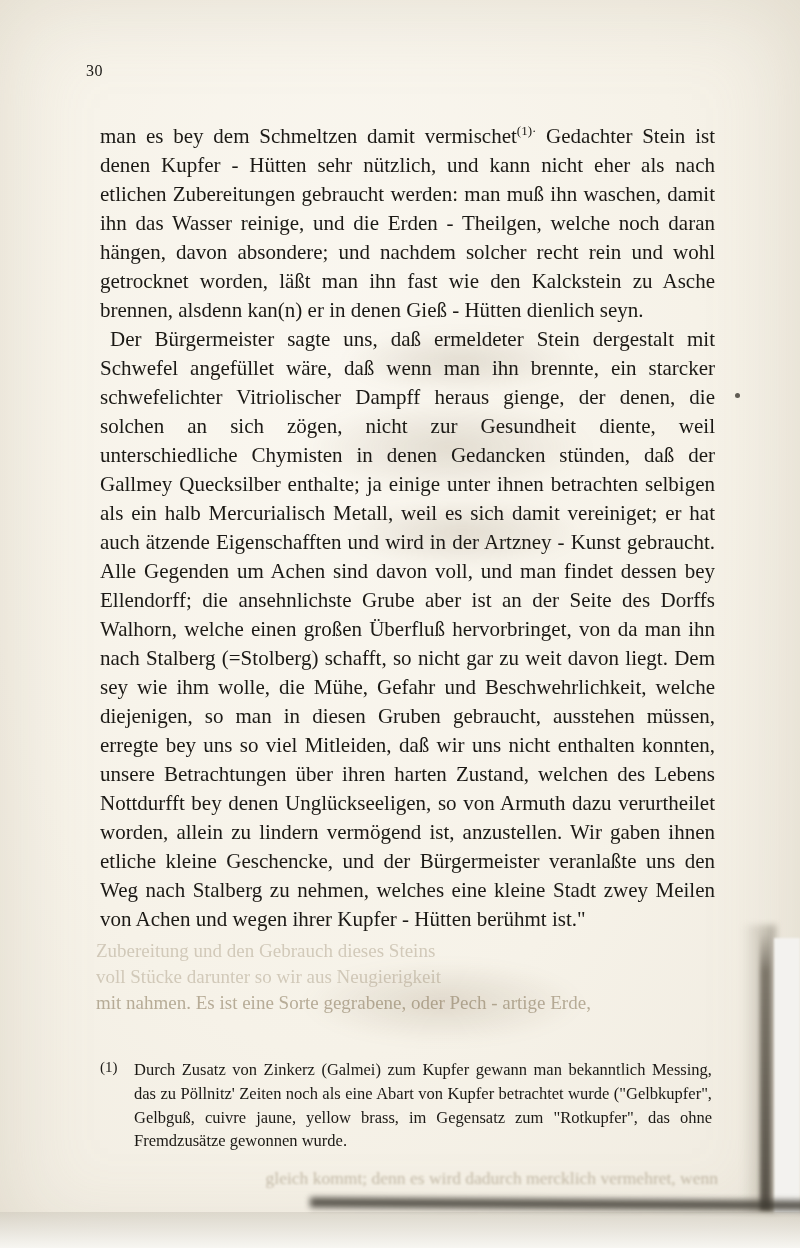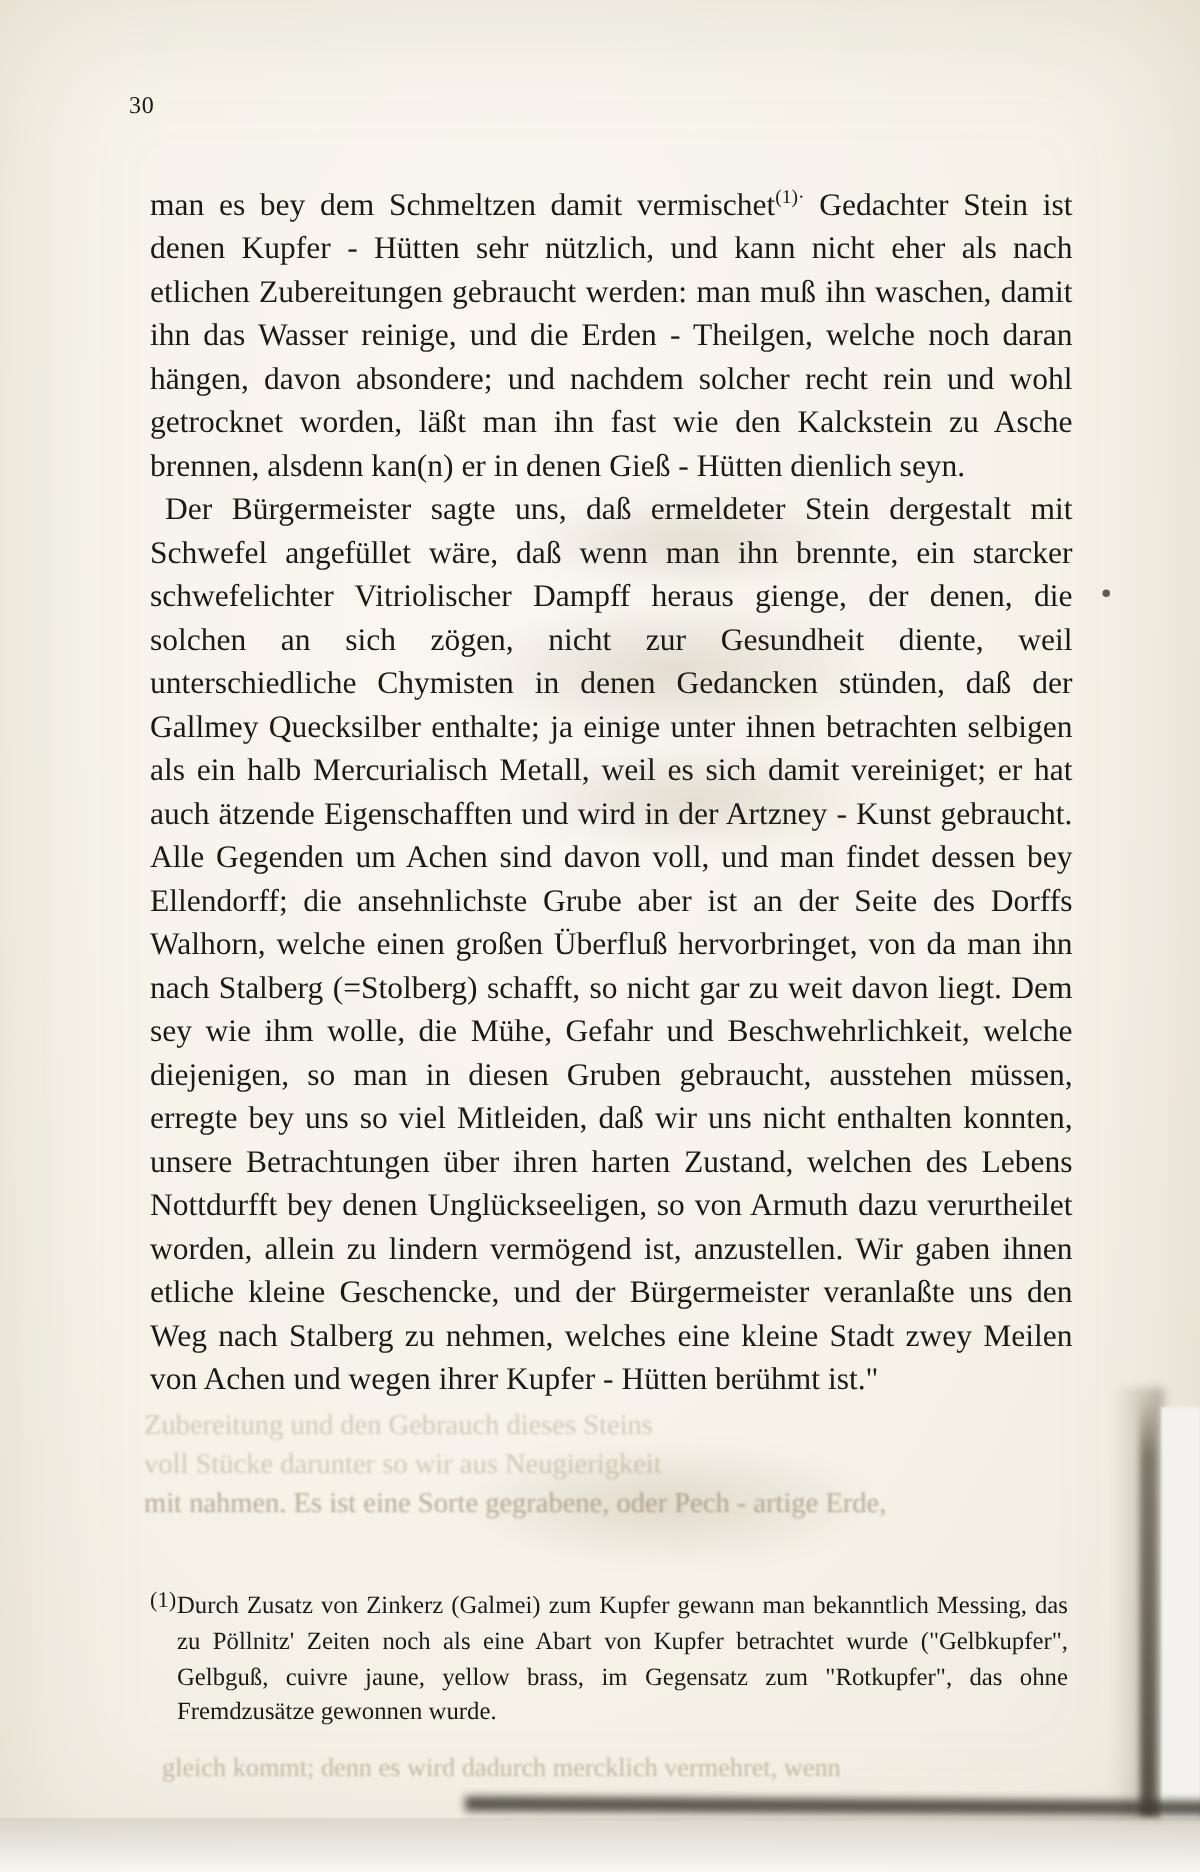--- a/index.html
+++ b/index.html
@@ -67,20 +67,21 @@
   .bleed-bottom {
     position: absolute;
     left: 108px;
     top: 1168px;
     width: 610px;
     font-size: 17.5px;
     color: #7d6c4e;
     opacity: 0.42;
     filter: blur(0.8px);
     z-index: 1;
+    text-align: right;
   }
   .bleed-blob {
     position: absolute;
     background: radial-gradient(ellipse closest-side, rgba(112,90,58,0.16), rgba(112,90,58,0) 72%);
     filter: blur(6px);
     z-index: 1;
   }
   .blob-1 { left: 295px; top: 318px; width: 330px; height: 86px; }
   .blob-2 { left: 248px; top: 382px; width: 400px; height: 130px; }
   .blob-3 { left: 292px; top: 485px; width: 340px; height: 95px; }
@@ -97,21 +98,21 @@
     z-index: 3;
   }
   .fn-marker {
     position: absolute;
     left: 0;
     top: -2px;
     font-size: 15px;
   }
   .fn-body {
     display: block;
-    margin-left: 18px;
+    margin-left: 34px;
   }
 
   .ink-speck {
     position: absolute;
     left: 735px;
     top: 393px;
     width: 5px;
     height: 5px;
     border-radius: 50%;
     background: #3a362e;

